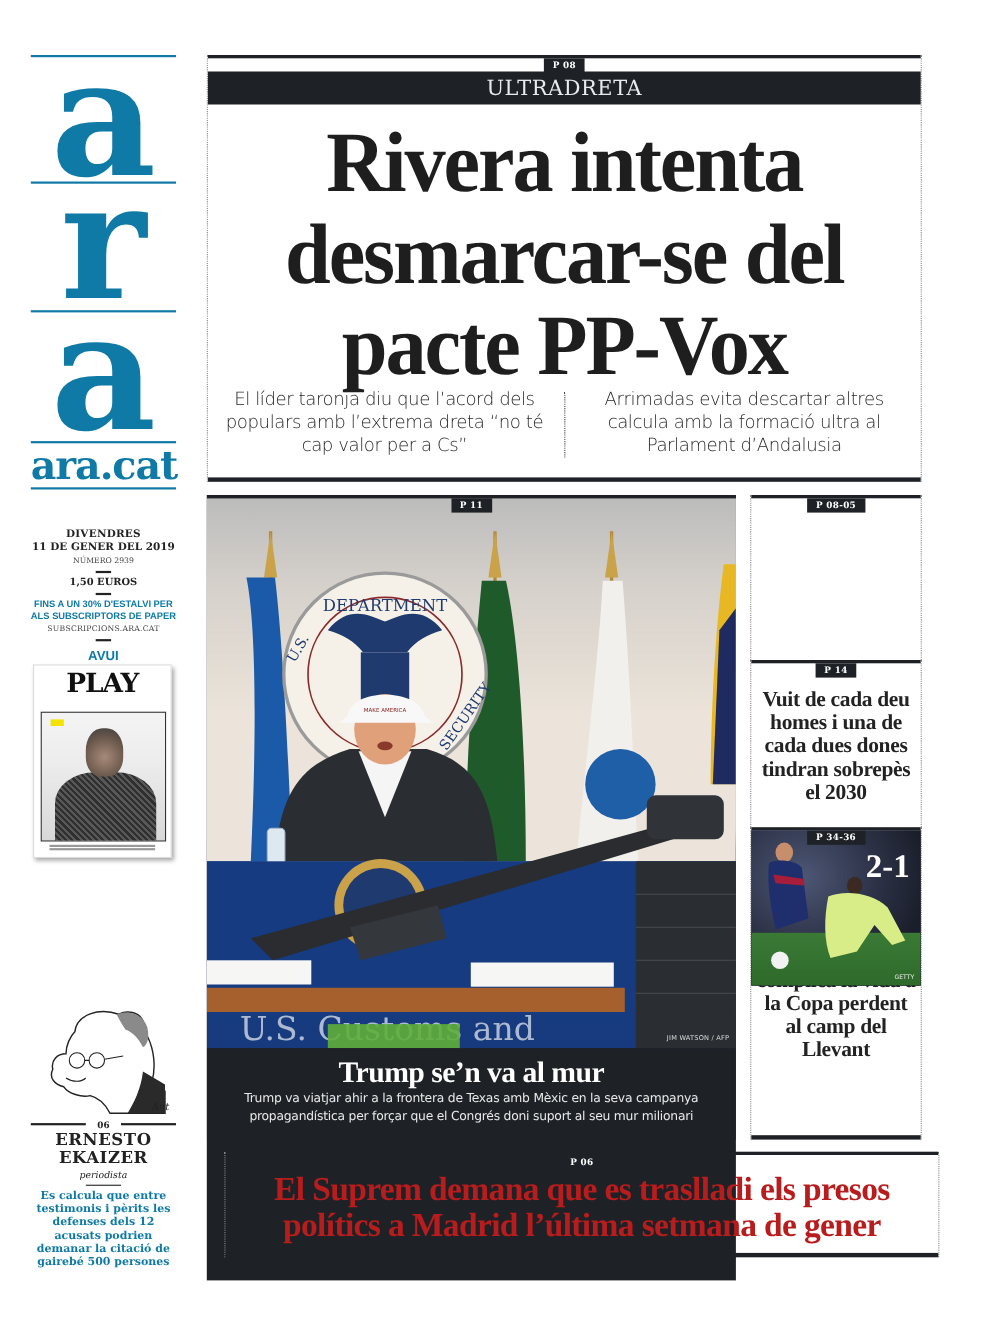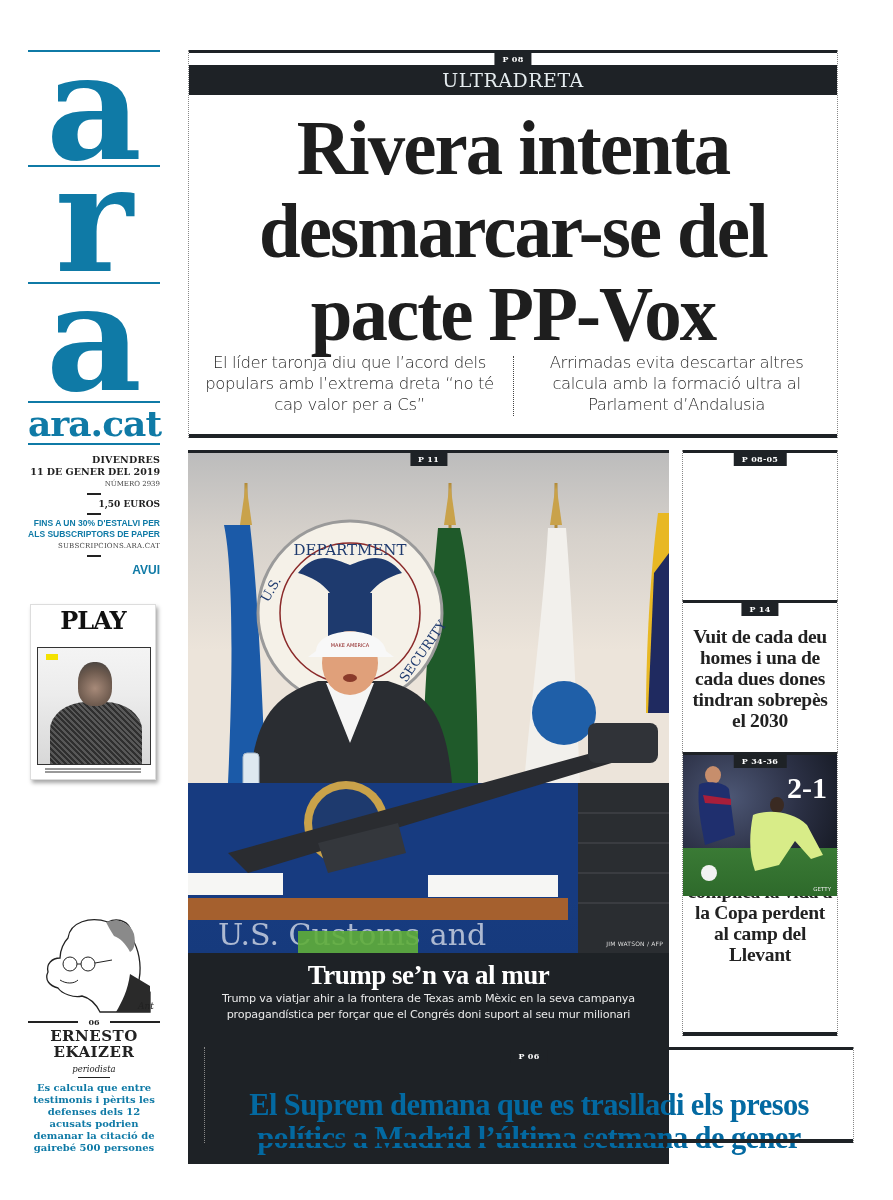--- a/index.html
+++ b/index.html
@@ -11,21 +11,21 @@
     .mast-rule { height: 2px; background: #0f7aa6; width: 132px; }
     .mast-letter {
       font-family: "DejaVu Serif", serif; font-weight: bold; color: #0f7aa6;
       text-align: center; line-height: 1; display: block;
     }
     .mast-a1 { font-size: 148px; height: 113px; line-height: 110px; margin-top: 0; }
     .mast-r  { font-size: 148px; height: 115px; line-height: 105px; }
     .mast-a2 { font-size: 148px; height: 117px; line-height: 108px; }
     .mast-cat { font-size: 36px; height: 40px; line-height: 40px; letter-spacing: -1px; }
 
-    .dateblock { position: absolute; left: 28px; top: 454px; width: 132px; text-align: right; }
+    .dateblock { position: absolute; left: 28px; top: 480px; width: 132px; text-align: center; }
     .date-day { font-size: 9.5px; font-weight: bold; letter-spacing: 0.2px; line-height: 12px; }
     .date-full { font-size: 9.5px; font-weight: bold; line-height: 12px; }
     .issue { font-size: 7px; line-height: 12px; color: #444; }
     .dash { width: 14px; height: 2px; background: #222; margin: 3px auto; }
     .price { font-size: 9px; font-weight: bold; line-height: 12px; }
     .promo { font-family: "Liberation Sans", sans-serif; font-size: 8.5px; font-weight: bold; color: #0f7aa6; line-height: 11px; margin-top: 2px; }
     .sub-url { font-size: 7px; line-height: 12px; color: #444; letter-spacing: 0.2px; }
     .avui { font-family: "Liberation Sans", sans-serif; font-size: 12px; font-weight: bold; color: #0f7aa6; margin-top: 6px; }
 
     .play-cover {
@@ -98,21 +98,21 @@
     .getty { position: absolute; right: 6px; bottom: 4px; color: #eee; font-family: "DejaVu Sans", sans-serif; font-size: 5.5px; }
     .kicker { font-family: "DejaVu Sans", sans-serif; font-size: 12px; color: #d0203a; margin-top: 91px; line-height: 14px; }
     .side3 .side-head { margin-top: 3px; }
     .side-bottom-rule { position: absolute; left: 0; right: 0; bottom: 0; height: 4px; background: #1e2226; }
 
     .bottom-story { position: absolute; left: 204px; top: 1047px; width: 650px; height: 96px;
       border-left: 1px dotted #888; border-right: 1px dotted #888; text-align: center; }
     .bottom-rule { position: absolute; left: 0; right: 0; top: 0; height: 3px; background: #1e2226; }
     .bottom-tag { left: 50%; transform: translateX(-50%); top: 3px; }
     .bottom-head { position: absolute; left: 0; right: 0; top: 18px; font-family: "Liberation Serif", serif; font-weight: bold;
-      font-size: 30.5px; line-height: 33px; color: #0369a1; letter-spacing: -0.6px; margin-top: 24px; }
+      font-size: 30.5px; line-height: 33px; color: #b91c1c; letter-spacing: -0.6px; }
     .bottom-bottom-rule { position: absolute; left: 0; right: 0; bottom: 0; height: 4px; background: #1e2226; }
   </style>
 </head>
 <body>
 
 <div class="masthead">
   <div class="mast-rule"></div>
   <span class="mast-letter mast-a1">a</span>
   <div class="mast-rule"></div>
   <span class="mast-letter mast-r">r</span>

